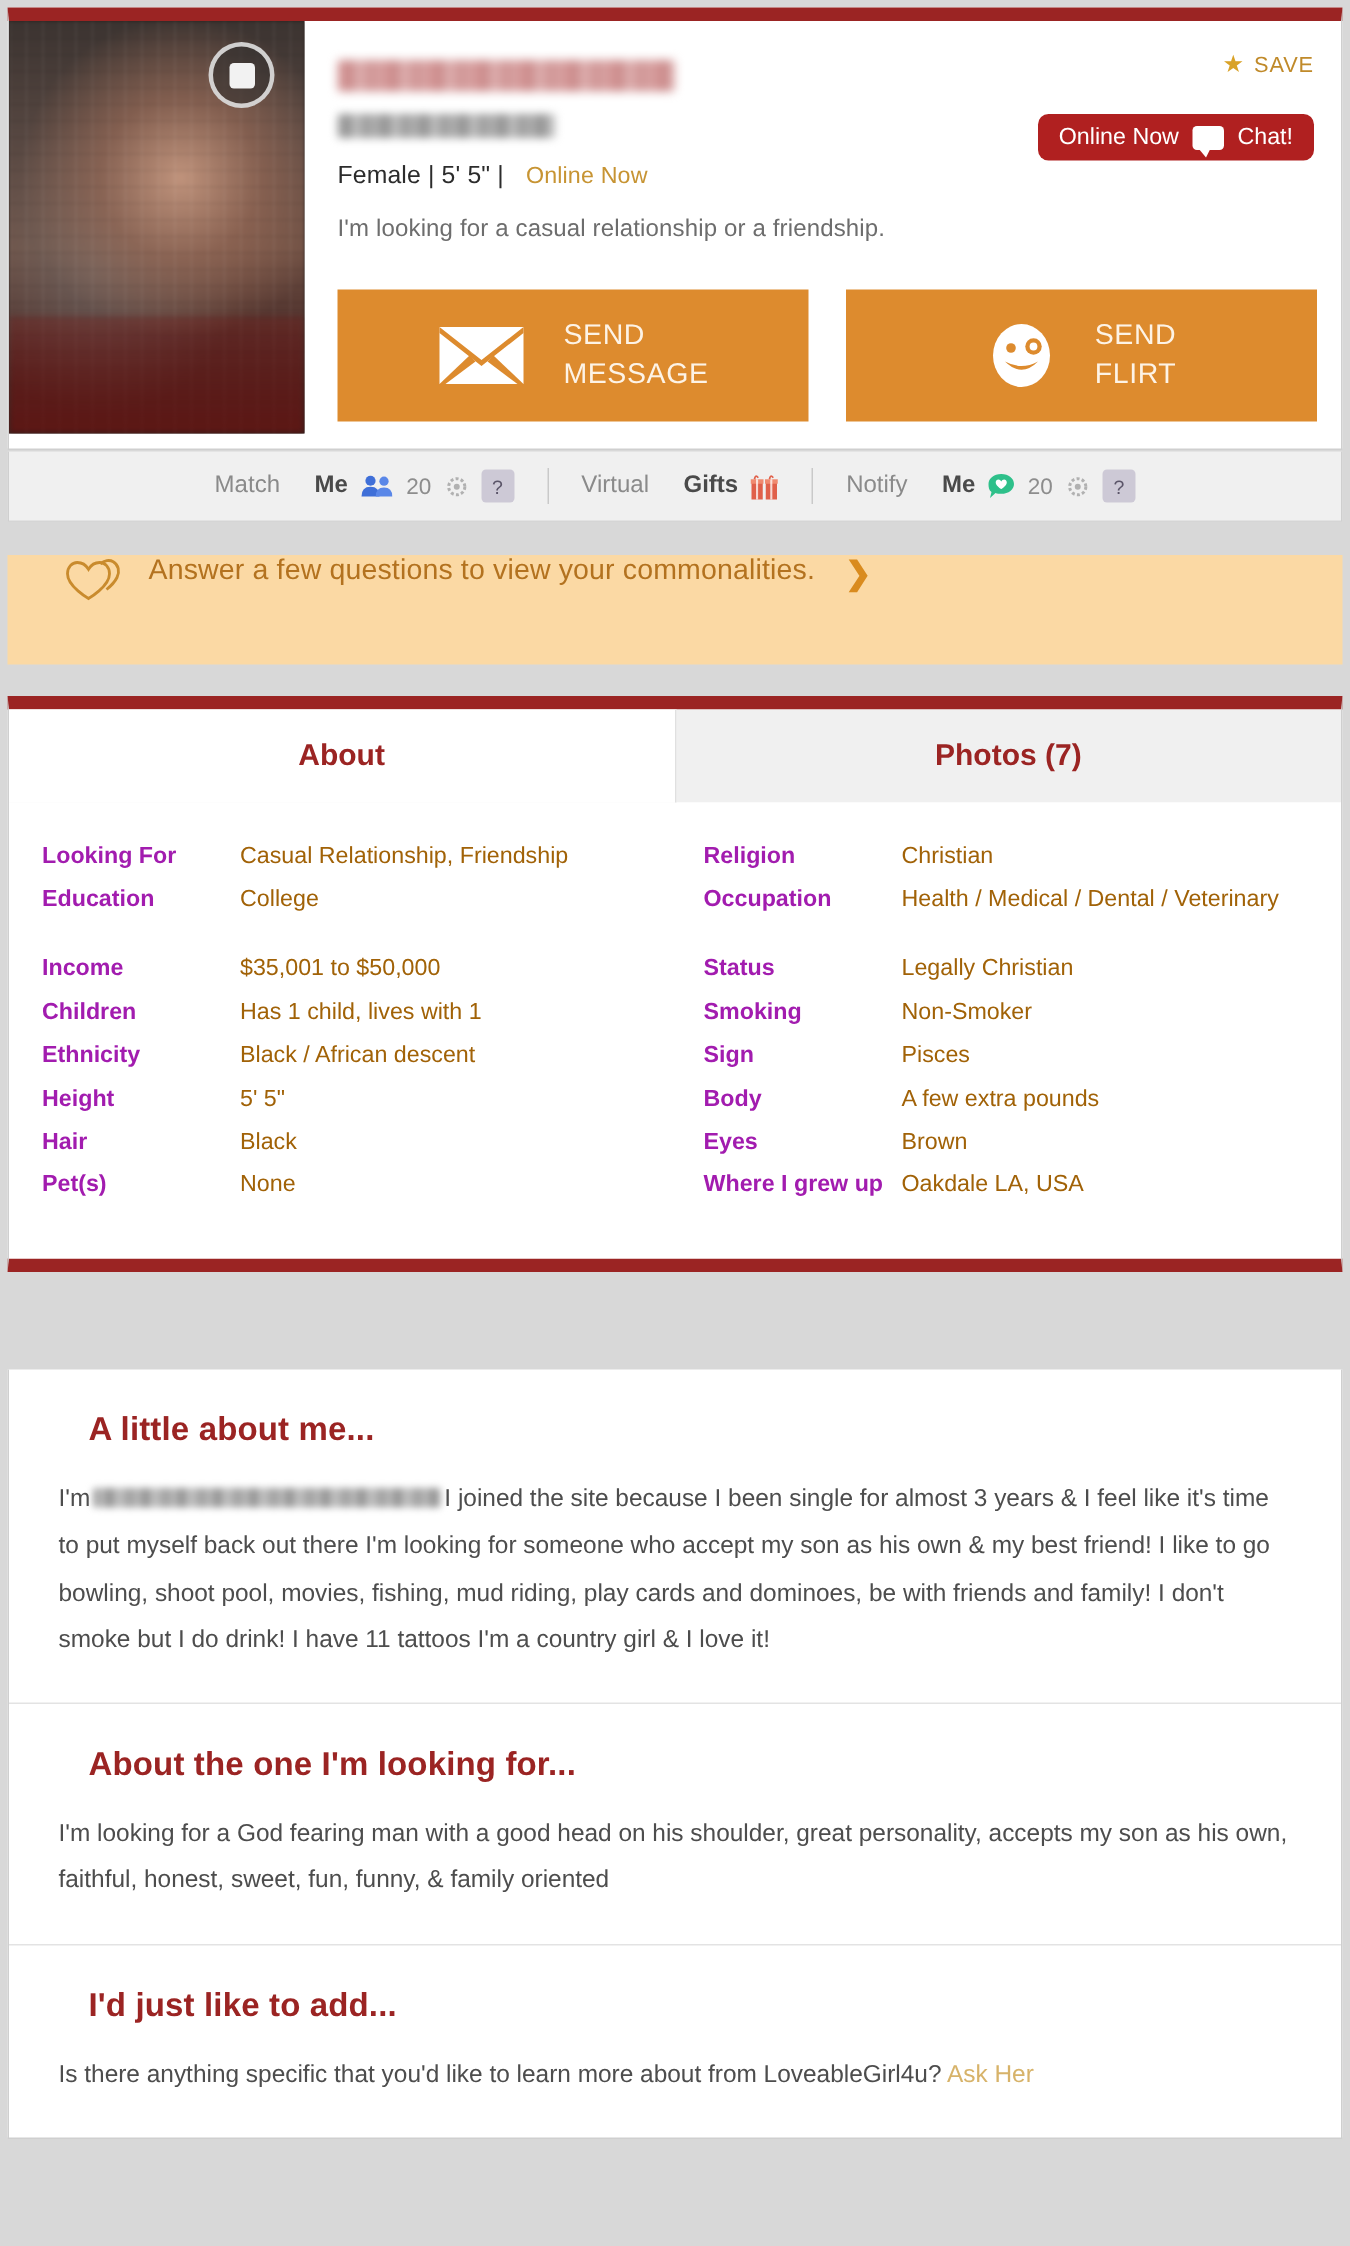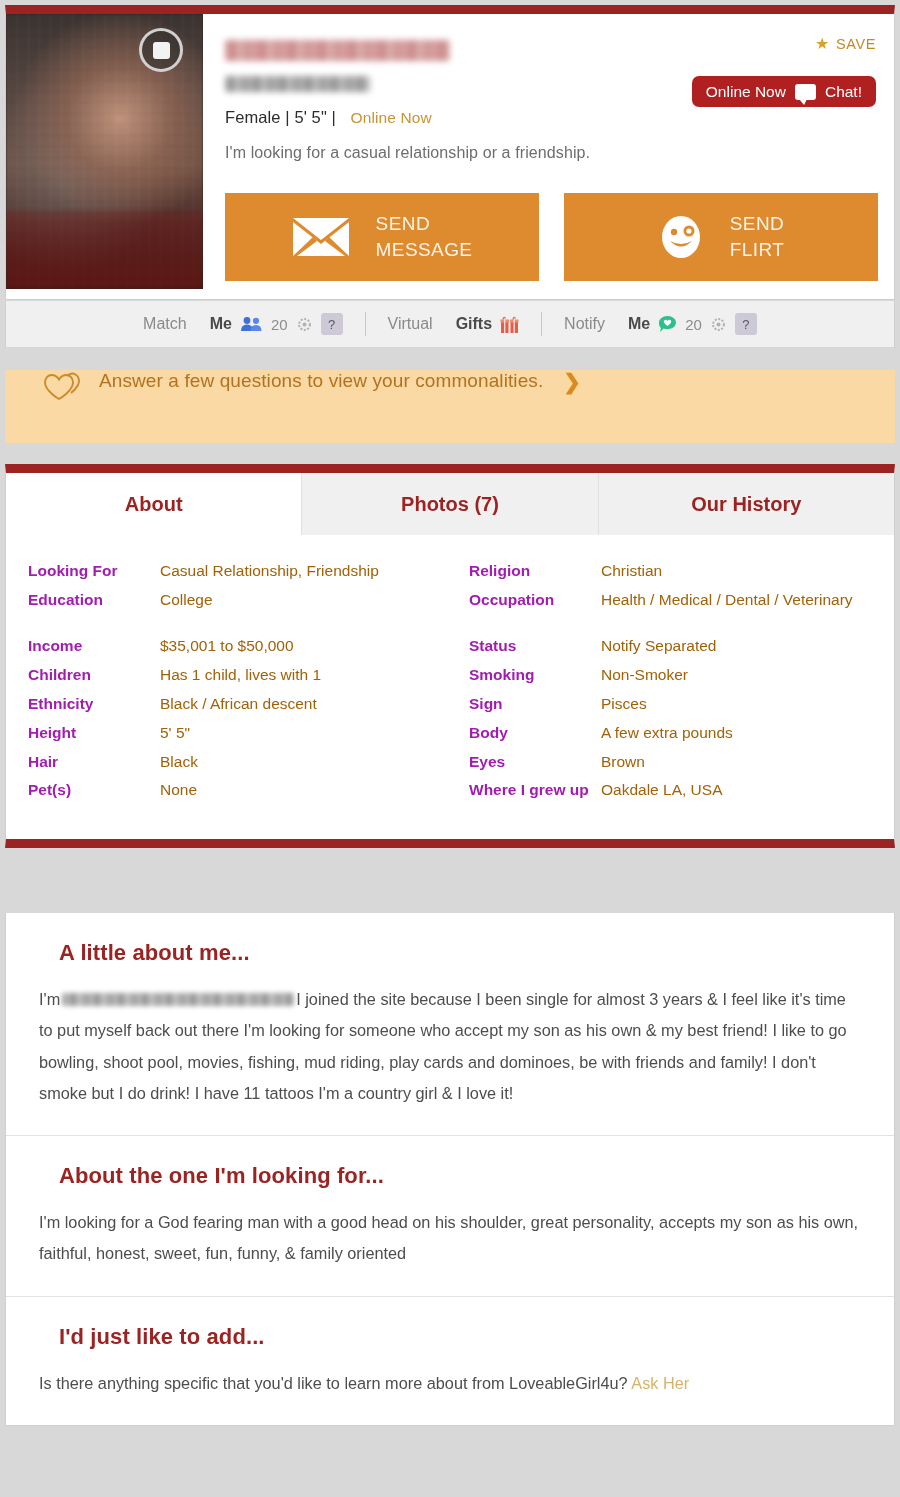--- a/index.html
+++ b/index.html
@@ -500,21 +500,20 @@
     </svg>
     <span class="txt">Answer a few questions to view your commonalities.</span>
     <span class="chev">❯</span>
   </div>
 
   <div class="tabs-panel">
 
     <div class="tabs">
       <div class="tab active">About</div>
       <div class="tab">Photos (7)</div>
-      <div class="tab">Our History</div>
     </div>
 
     <div class="details">
 
       <div class="det-col">
         <div class="det-k">Looking For</div>
         <div class="det-v">Casual Relationship, Friendship</div>
         <div class="det-k">Education</div>
         <div class="det-v">College</div>
         <div class="det-gap"></div>
@@ -532,21 +531,21 @@
         <div class="det-v">None</div>
       </div>
 
       <div class="det-col right">
         <div class="det-k">Religion</div>
         <div class="det-v">Christian</div>
         <div class="det-k">Occupation</div>
         <div class="det-v">Health / Medical / Dental / Veterinary</div>
         <div class="det-gap"></div>
         <div class="det-k">Status</div>
-        <div class="det-v">Notify Separated</div>
+        <div class="det-v">Legally Christian</div>
         <div class="det-k">Smoking</div>
         <div class="det-v">Non-Smoker</div>
         <div class="det-k">Sign</div>
         <div class="det-v">Pisces</div>
         <div class="det-k">Body</div>
         <div class="det-v">A few extra pounds</div>
         <div class="det-k">Eyes</div>
         <div class="det-v">Brown</div>
         <div class="det-k">Where I grew up</div>
         <div class="det-v">Oakdale LA, USA</div>

